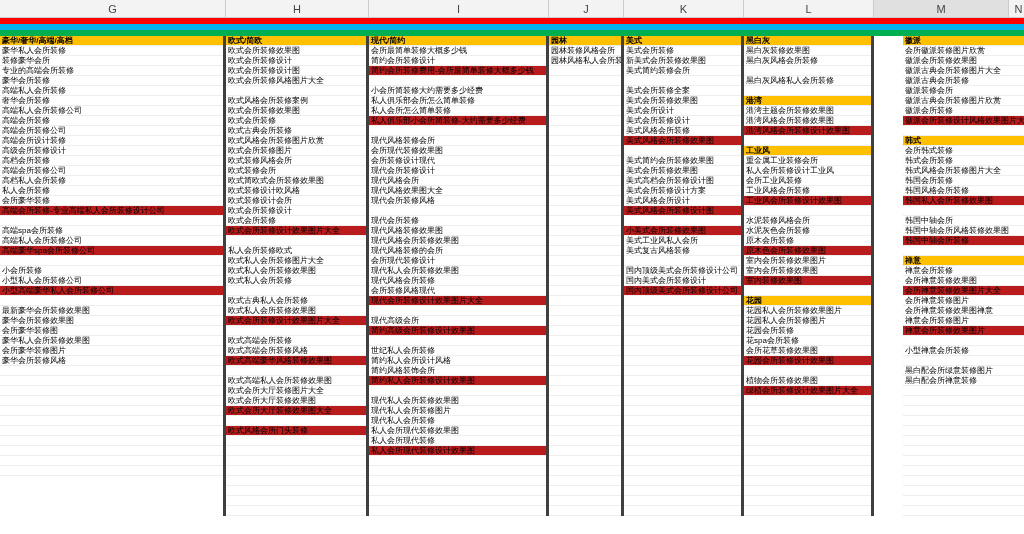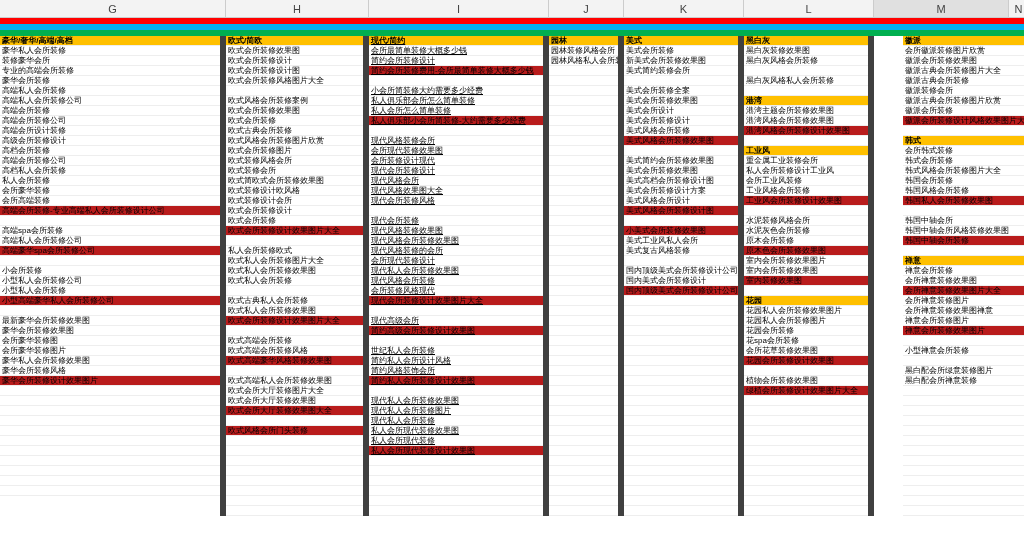--- a/index.html
+++ b/index.html
@@ -38,25 +38,25 @@
   .bar { height: 6px; }
   .red   { background: #ff0000; }
   .blue  { background: #00b0f0; }
   .green { background: #00b050; }
   .grid {
     position: relative;
     display: flex;
   }
   .col {
     flex: 0 0 auto;
-    border-right: 6px solid #404040;
+    border-right: 3px solid #404040;
   }
   .col.G { width: 226px; }
   .col.H { width: 143px; }
-  .col.I { width: 180px; text-decoration: underline; }
+  .col.I { width: 180px; }
   .col.J { width: 75px;  }
   .col.K { width: 120px; }
   .col.L { width: 130px; }
   .col.M { width: 135px; margin-left: 29px; }
   .col.N { width: 20px;  }
   .cell {
     height: 10px;
     line-height: 10px;
     font-size: 8px;
     padding: 0 2px;
@@ -90,49 +90,47 @@
 </div>
 
 <div class="grid" id="grid">
   <div class="col G">
       <div class="cell hdr">豪华/奢华/高端/高档</div>
       <div class="cell">豪华私人会所装修</div>
       <div class="cell">装修豪华会所</div>
       <div class="cell">专业的高端会所装修</div>
       <div class="cell">豪华会所装修</div>
       <div class="cell">高端私人会所装修</div>
+      <div class="cell">奢华会所装修</div>
       <div class="cell">高端私人会所装修公司</div>
       <div class="cell">高端会所装修</div>
       <div class="cell">高端会所装修公司</div>
       <div class="cell">高端会所设计装修</div>
       <div class="cell">高级会所装修设计</div>
       <div class="cell">高档会所装修</div>
       <div class="cell">高端会所装修公司</div>
       <div class="cell">高档私人会所装修</div>
       <div class="cell">私人会所装修</div>
       <div class="cell">会所豪华装修</div>
-      <div class="cell">会所高端装修</div>
       <div class="cell hi">高端会所装修-专业高端私人会所装修设计公司</div>
       <div class="cell"></div>
       <div class="cell">高端spa会所装修</div>
       <div class="cell">高端私人会所装修公司</div>
       <div class="cell hi">高端豪华spa会所装修公司</div>
       <div class="cell"></div>
       <div class="cell">小会所装修</div>
       <div class="cell">小型私人会所装修公司</div>
-      <div class="cell">小型私人会所装修</div>
       <div class="cell hi">小型高端豪华私人会所装修公司</div>
       <div class="cell"></div>
       <div class="cell">最新豪华会所装修效果图</div>
       <div class="cell">豪华会所装修效果图</div>
       <div class="cell">会所豪华装修图</div>
+      <div class="cell">豪华私人会所装修效果图</div>
       <div class="cell">会所豪华装修图片</div>
-      <div class="cell">豪华私人会所装修效果图</div>
       <div class="cell">豪华会所装修风格</div>
-      <div class="cell hi">豪华会所装修设计效果图片</div>
       <div class="cell"></div>
       <div class="cell"></div>
       <div class="cell"></div>
       <div class="cell"></div>
       <div class="cell"></div>
       <div class="cell"></div>
       <div class="cell"></div>
       <div class="cell"></div>
       <div class="cell"></div>
       <div class="cell"></div>

